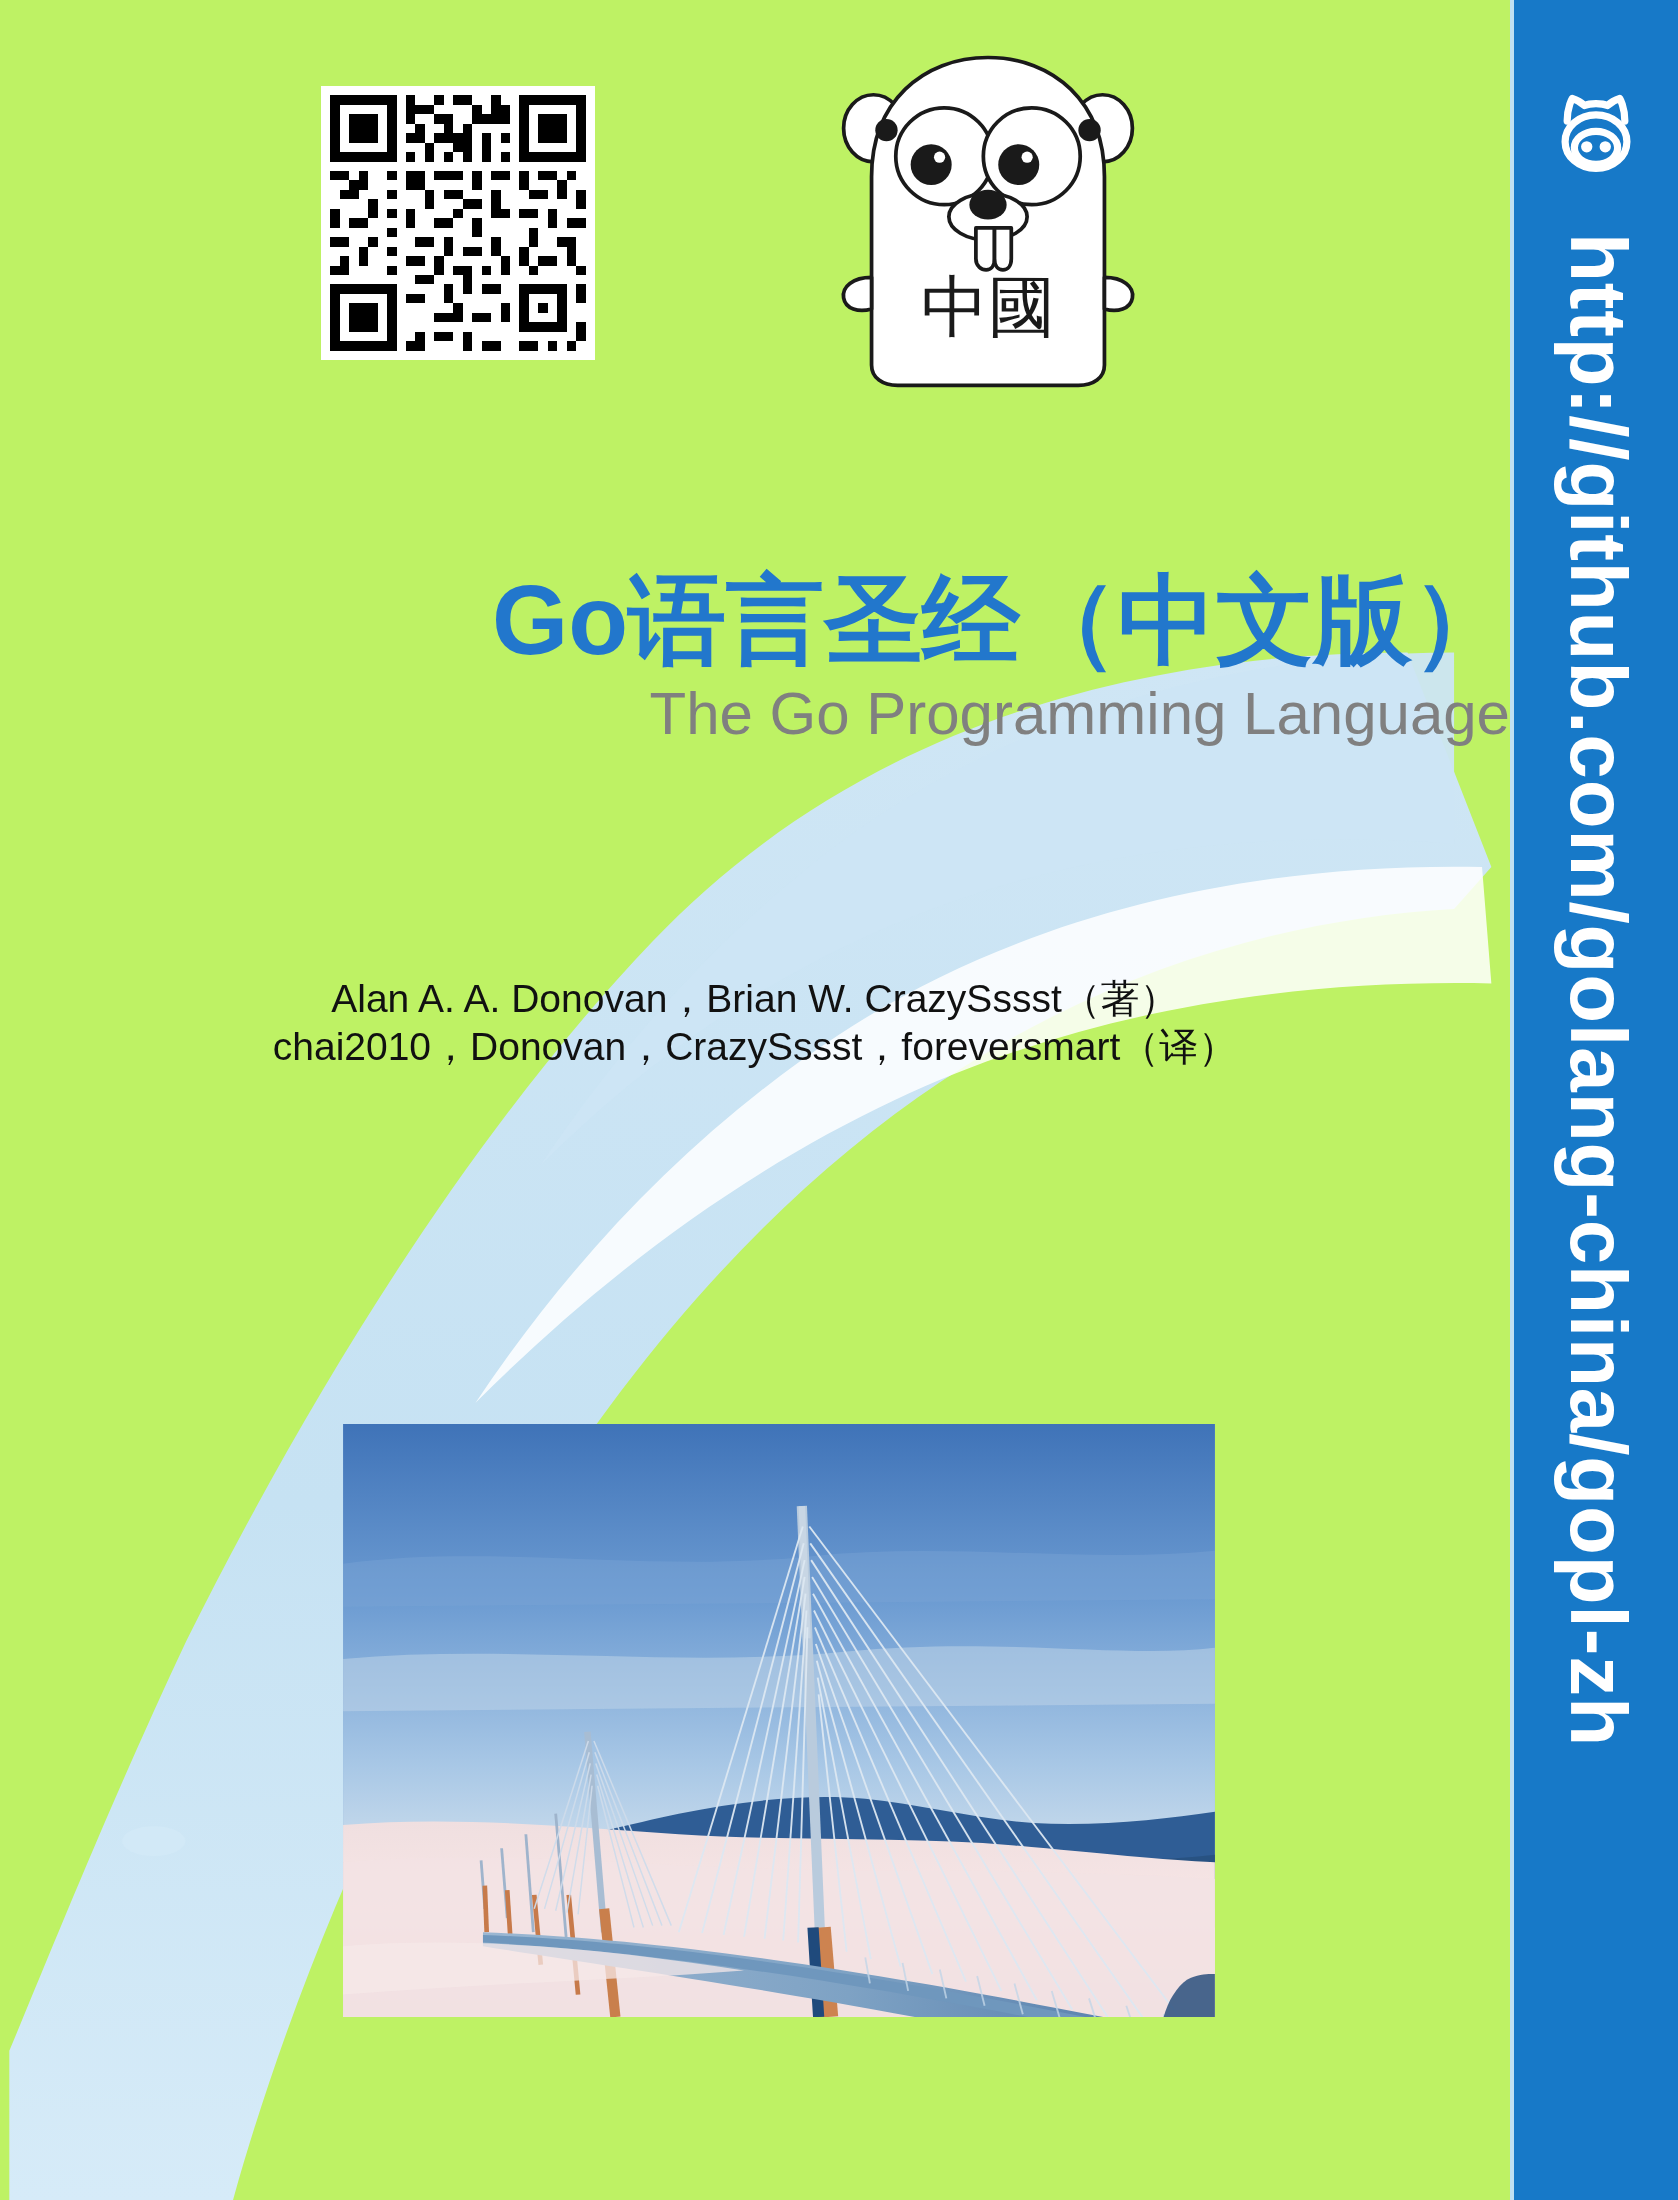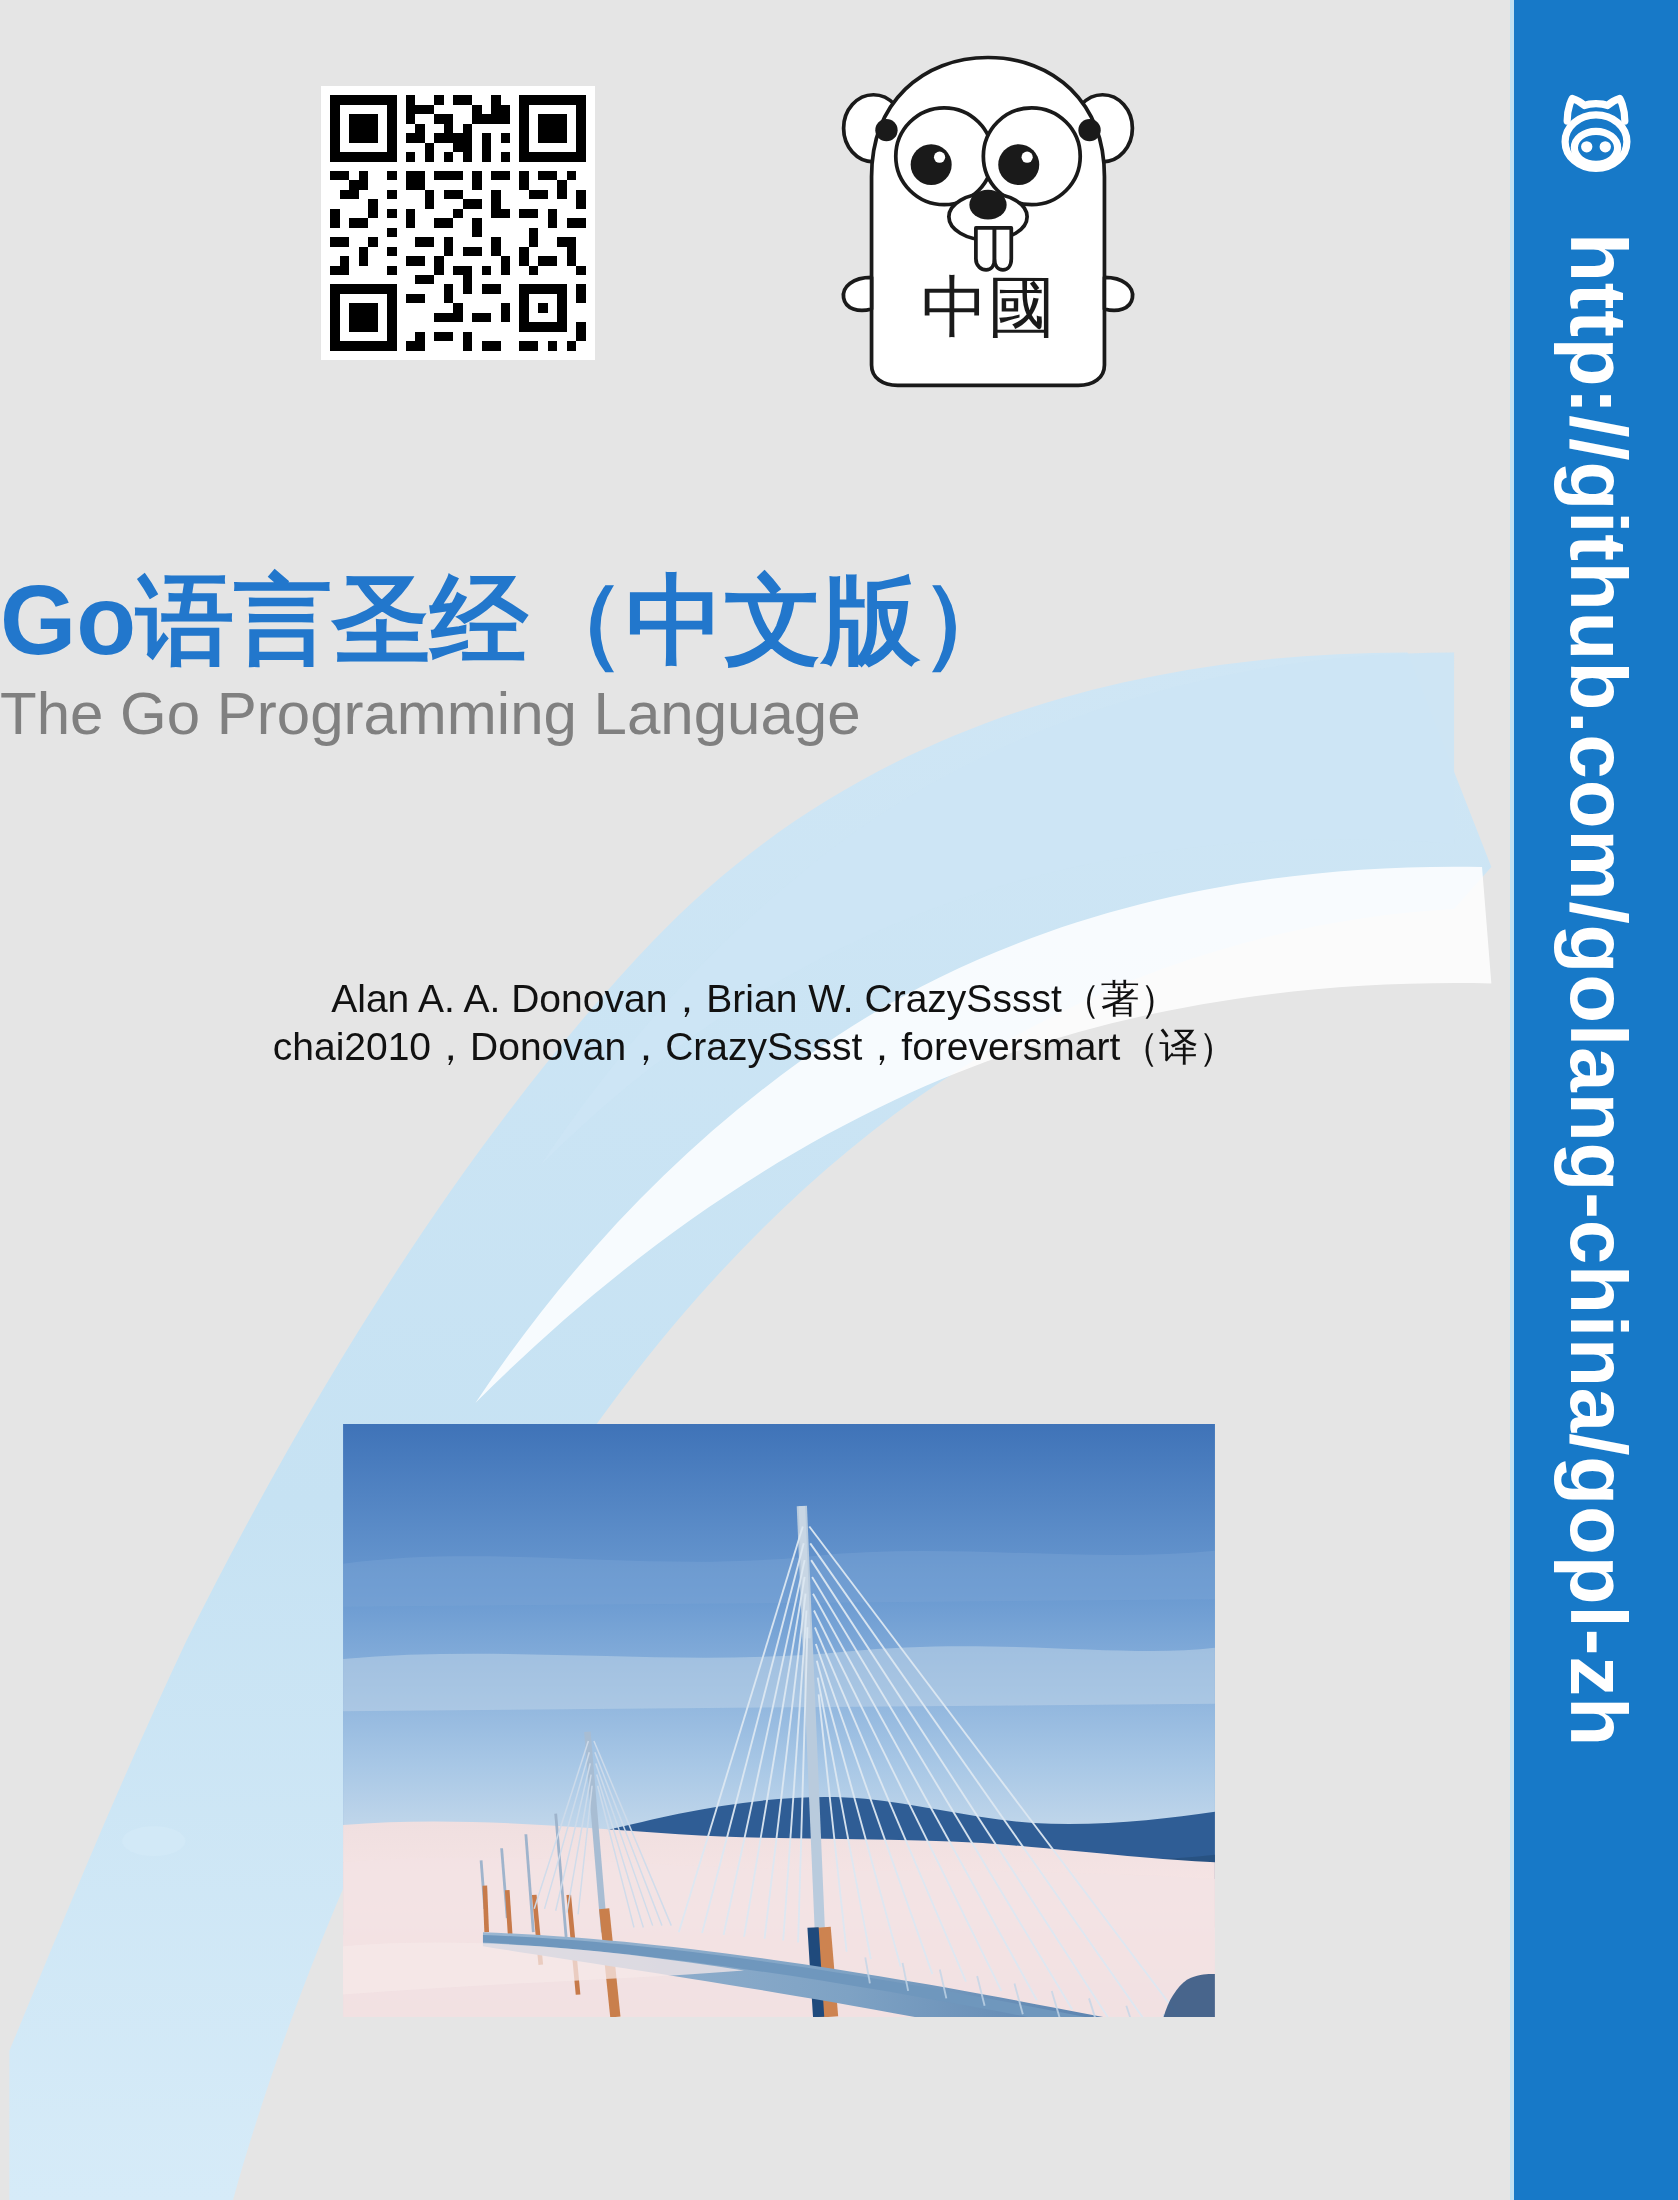--- a/index.html
+++ b/index.html
@@ -8,21 +8,21 @@
     background: #ffffff;
   }
   body {
     font-family: "Liberation Sans", sans-serif;
   }
 
   #cover {
     position: relative;
     width: 1678px;
     height: 2200px;
-    background: #e5e5e5;
+    background: #bef264;
     overflow: hidden;
   }
 
   
   #swoosh-layer {
     position: absolute;
     left: 0;
     top: 0;
     width: 1510px;
     height: 2200px;
@@ -46,21 +46,21 @@
     width: 308px;
     height: 354px;
   }
 
   
   #title-block {
     position: absolute;
     left: 0;
     top: 567px;
     width: 1510px;
-    text-align: left;
+    text-align: right;
   }
   #book-title {
     font-size: 98px;
     font-weight: bold;
     color: #2277cc;
     letter-spacing: 0px;
     line-height: 1.1;
     white-space: nowrap;
   }
   #book-subtitle {

